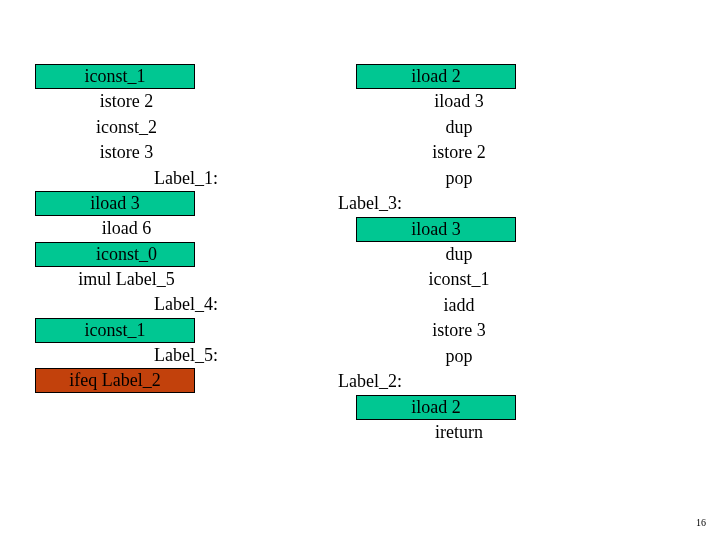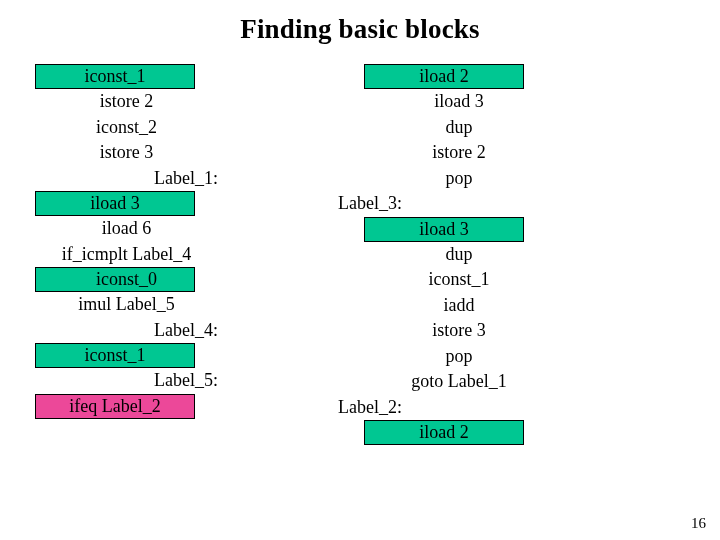--- a/index.html
+++ b/index.html
@@ -64,69 +64,67 @@
   #col-right .kind-label { padding-left: 0px;  text-align: left; text-indent: -18px; }
 
   
   .code-line.hl {
     background: #00c792;
     border: 1px solid #000000;
     height: 25px;
     line-height: 23px;
   }
   #col-left  .code-line.hl { margin-left: 23px; width: 160px; padding-left: 0; text-align: center; }
-  #col-right .code-line.hl { margin-left: 8px; width: 160px; padding-left: 0; text-align: center; }
+  #col-right .code-line.hl { margin-left: 0; width: 160px; padding-left: 0; text-align: center; }
 
   
   .page-number {
     position: absolute;
     right: 14px;
     bottom: 8px;
-    font-size: 15px;
+    font-size: 10px;
     line-height: 18px;
     text-align: right;
   }
 </style>
 </head>
 <body>
 
 <div id="slide">
 
-  <div class="slide-title">Finding basic blocks</div>
 
   <div class="code-col" id="col-left">
       <span class="code-line kind-instr hl" style="background: rgb(0, 199, 146);">iconst_1</span>
       <span class="code-line kind-instr">istore 2</span>
       <span class="code-line kind-instr">iconst_2</span>
       <span class="code-line kind-instr">istore 3</span>
       <span class="code-line kind-label">Label_1:</span>
       <span class="code-line kind-instr hl" style="background: rgb(0, 199, 146);">iload 3</span>
       <span class="code-line kind-instr">iload 6</span>
-      <span class="code-line kind-instr">if_icmplt Label_4</span>
       <span class="code-line kind-instr hl" style="background: rgb(0, 199, 146); padding-left: 23px;">iconst_0</span>
       <span class="code-line kind-instr">imul Label_5</span>
       <span class="code-line kind-label">Label_4:</span>
       <span class="code-line kind-instr hl" style="background: rgb(0, 199, 146);">iconst_1</span>
       <span class="code-line kind-label">Label_5:</span>
-      <span class="code-line kind-instr hl" style="background: #ec4899;">ifeq Label_2</span>
+      <span class="code-line kind-instr hl" style="background: #c2410c;">ifeq Label_2</span>
     </div>
 
   <div class="code-col" id="col-right">
       <span class="code-line kind-instr hl" style="background: rgb(0, 199, 146);">iload 2</span>
       <span class="code-line kind-instr">iload 3</span>
       <span class="code-line kind-instr">dup</span>
       <span class="code-line kind-instr">istore 2</span>
       <span class="code-line kind-instr">pop</span>
       <span class="code-line kind-label">Label_3:</span>
       <span class="code-line kind-instr hl" style="background: rgb(0, 199, 146);">iload 3</span>
       <span class="code-line kind-instr">dup</span>
       <span class="code-line kind-instr">iconst_1</span>
       <span class="code-line kind-instr">iadd</span>
       <span class="code-line kind-instr">istore 3</span>
       <span class="code-line kind-instr">pop</span>
-      <span class="code-line kind-instr">goto Label_1</span>
       <span class="code-line kind-label">Label_2:</span>
       <span class="code-line kind-instr hl" style="background: rgb(0, 199, 146);">iload 2</span>
+      <span class="code-line kind-instr">ireturn</span>
     </div>
 
   <div class="page-number">16</div>
 
 </div>
 
 </body></html>

